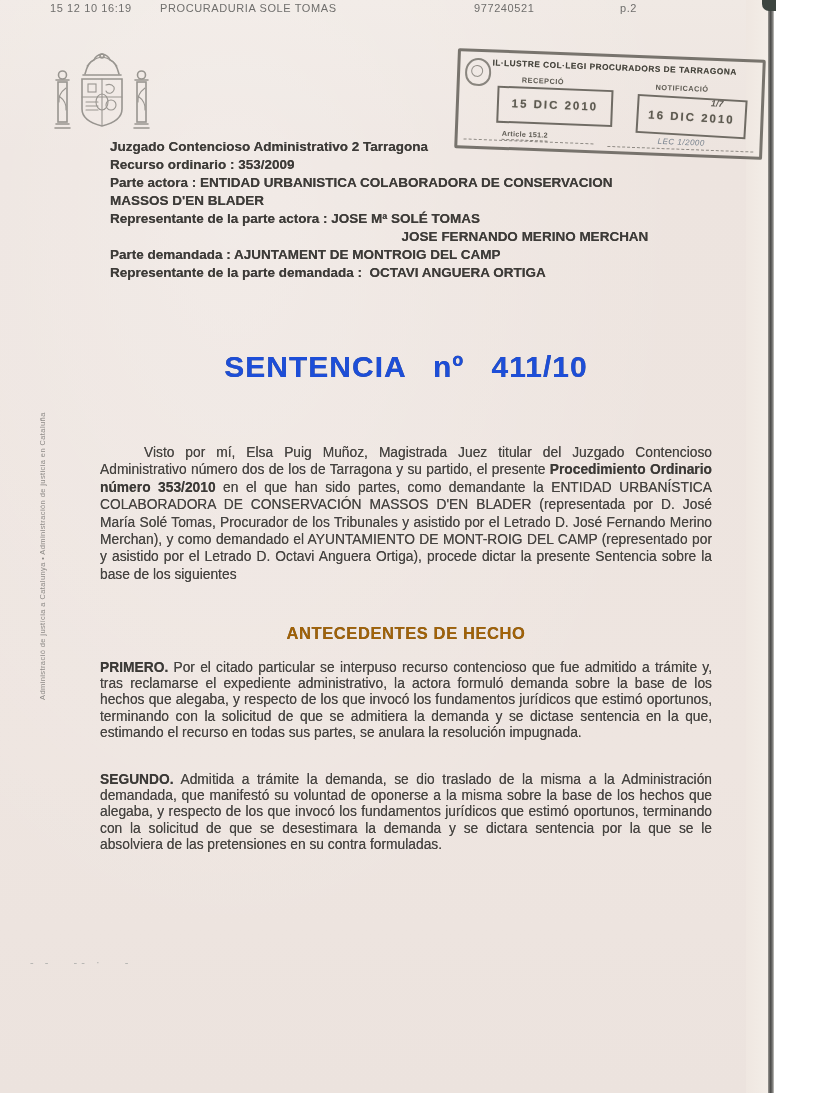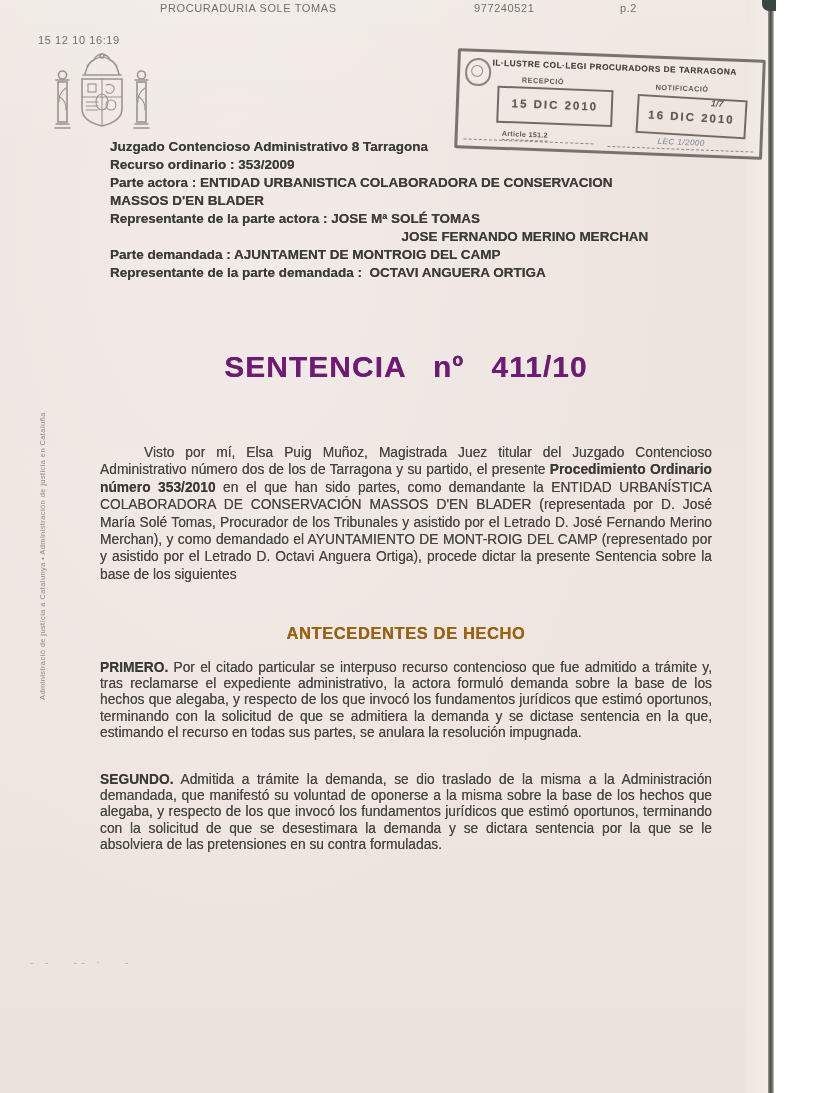--- a/index.html
+++ b/index.html
@@ -14,21 +14,21 @@
         background:linear-gradient(90deg,#efe7e1,#f3ede7);}
   .page-edge-line{position:absolute;left:768px;top:0;width:6px;height:1093px;
         background:linear-gradient(90deg,#9a9894,#4d4d4b 40%,#6f6f6d 70%,#c9c7c3);}
   .corner-notch{position:absolute;left:762px;top:0;width:14px;height:11px;
         background:#3d4540;border-bottom-left-radius:7px;}
 
   
   .fax-header{position:absolute;left:0;top:2px;width:772px;height:16px;
         font-size:11px;color:#6f6e6c;letter-spacing:.6px;}
   .fax-header span{position:absolute;top:0;white-space:pre;}
-  .fax-time{left:38px;margin-top:32px;}
+  .fax-time{left:50px;}
   .fax-sender{left:160px;}
   .fax-number{left:474px;}
   .fax-page{left:620px;}
 
   
   .coat{position:absolute;left:52px;top:52px;opacity:.8;}
 
   
   .stamp{position:absolute;left:456px;top:54px;width:302px;height:94px;
         border:3px solid rgba(68,66,58,.7);border-radius:2px;
@@ -65,21 +65,21 @@
   
   .doc-text{color:#454340;text-shadow:0 0 .5px rgba(69,67,64,.75);}
   .court-block{position:absolute;left:110px;top:138px;width:620px;
         font-size:13.5px;font-weight:bold;line-height:18px;color:#3d3b38;
         text-shadow:0 0 .5px rgba(61,59,56,.8);}
   .court-line{white-space:pre;}
   .court-line.indented{padding-left:210px;text-align:center;}
 
   .doc-title{position:absolute;left:100px;top:350px;width:612px;text-align:center;
         font-size:30px;font-weight:bold;letter-spacing:1px;word-spacing:18px;
-        color:#701a75;text-shadow:0 0 .6px rgba(56,54,51,.8);}
+        color:#1d4ed8;text-shadow:0 0 .6px rgba(56,54,51,.8);}
   .dateline{position:absolute;left:145px;top:412px;font-size:13.5px;}
 
   .body-para{position:absolute;left:100px;width:612px;margin:0;
         font-size:13.8px;line-height:16.2px;text-align:justify;}
   .intro-para{top:444px;text-indent:44px;line-height:17.4px;}
   .para-lead{font-weight:bold;color:#3b3936;}
   .para-1{top:660px;}
   .para-2{top:772px;}
   .para-3{top:882px;}
 
@@ -152,21 +152,21 @@
       <span class="stamp-note">1/7</span>
       <span class="stamp-date">16 DIC 2010</span>
     </div>
     <div class="stamp-article">Article 151.2</div>
     <div class="stamp-lec">LEC 1/2000</div>
     <div class="stamp-dash dash-a"></div>
     <div class="stamp-dash dash-b"></div>
   </div>
 
   <div class="court-block doc-text">
-    <div class="court-line">Juzgado Contencioso Administrativo 8 Tarragona</div>
+    <div class="court-line">Juzgado Contencioso Administrativo 2 Tarragona</div>
     <div class="court-line">Recurso ordinario : 353/2009</div>
     <div class="court-line">Parte actora : ENTIDAD URBANISTICA COLABORADORA DE CONSERVACION</div>
     <div class="court-line">MASSOS D'EN BLADER</div>
     <div class="court-line">Representante de la parte actora : JOSE Mª SOLÉ TOMAS</div>
     <div class="court-line indented">JOSE FERNANDO MERINO MERCHAN</div>
     <div class="court-line">Parte demandada : AJUNTAMENT DE MONTROIG DEL CAMP</div>
     <div class="court-line">Representante de la parte demandada :  OCTAVI ANGUERA ORTIGA</div>
   </div>
 
   <div class="doc-title">SENTENCIA nº 411/10</div>

